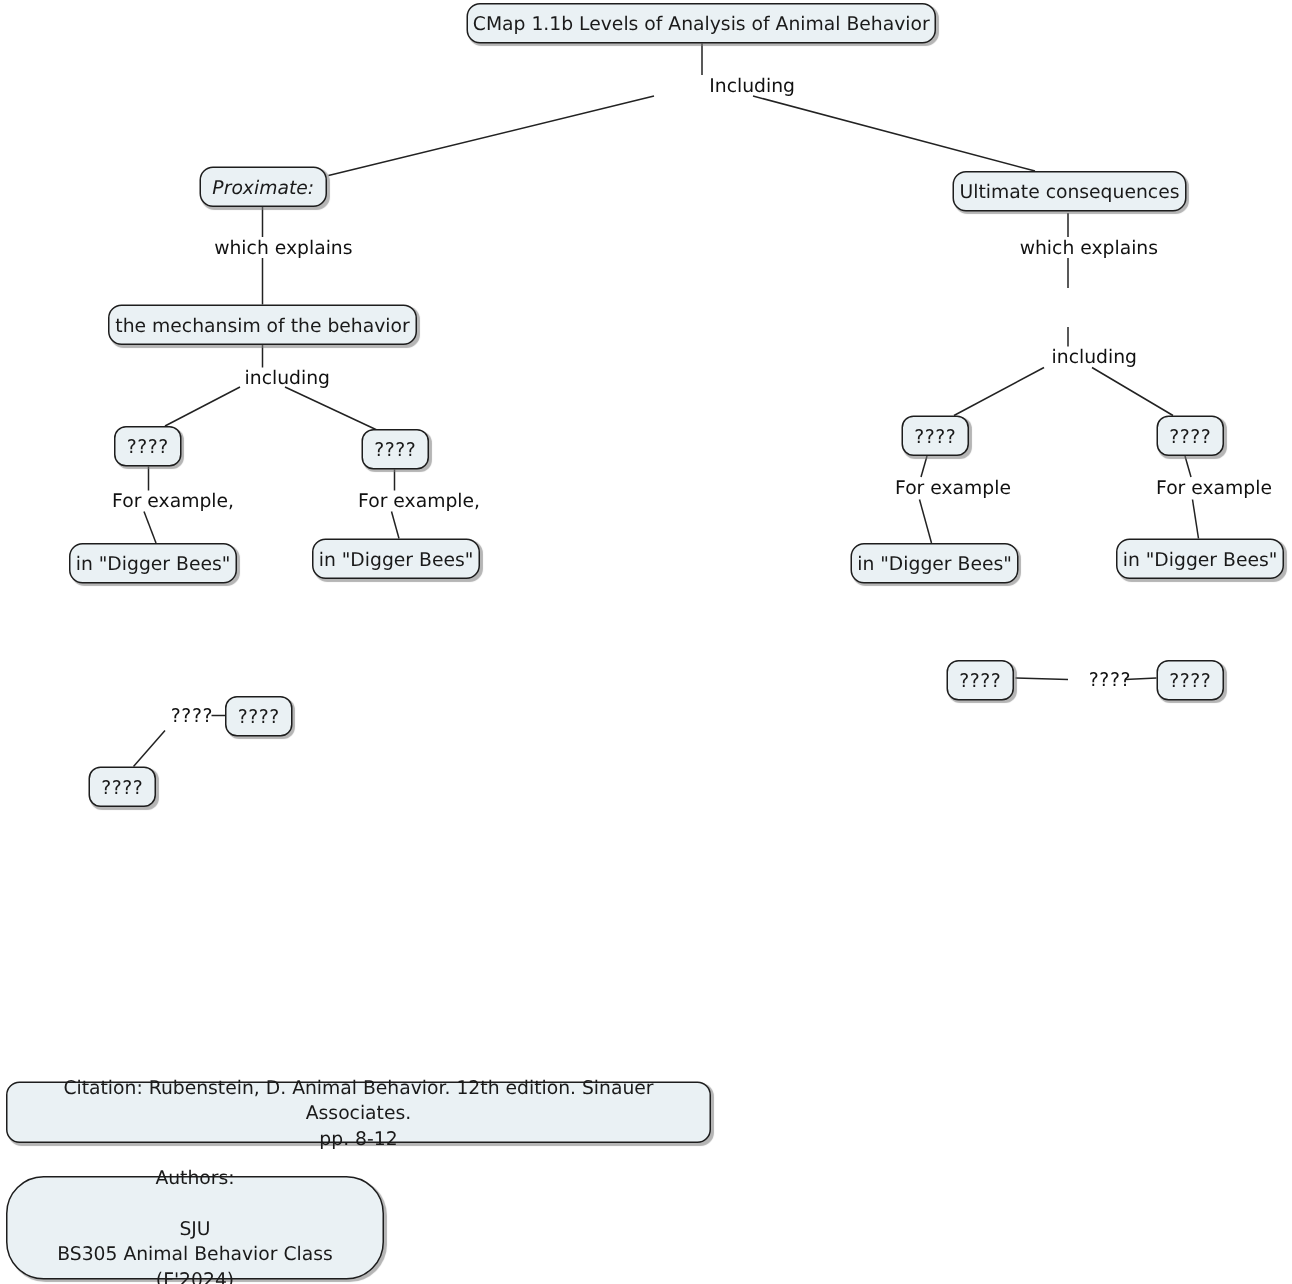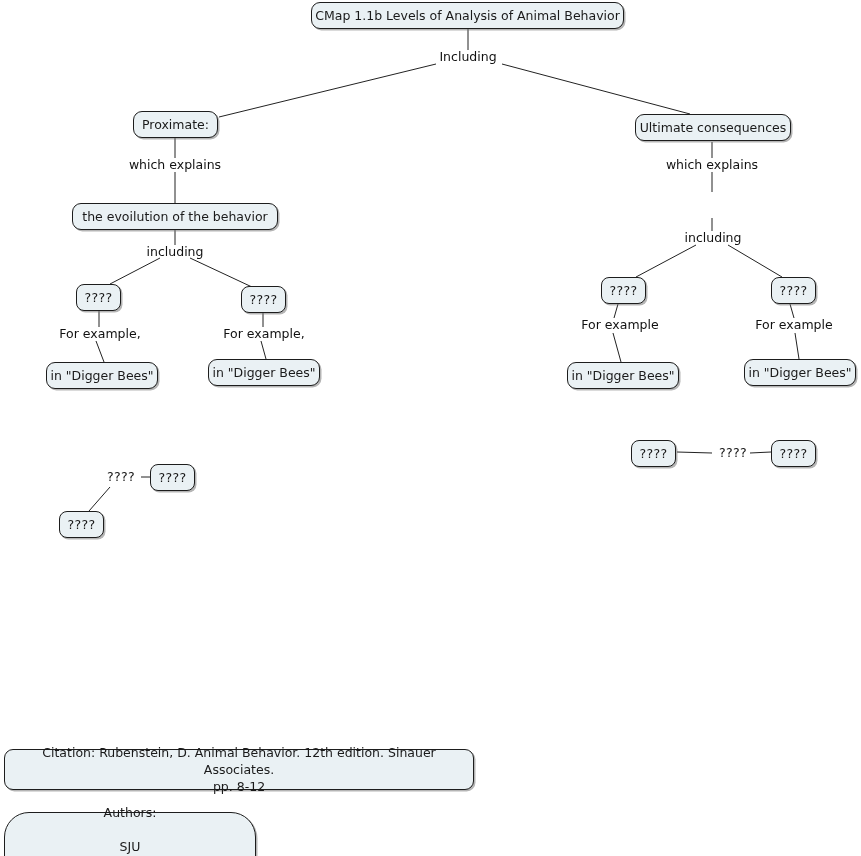--- a/index.html
+++ b/index.html
@@ -45,29 +45,28 @@
     box-shadow: 1.5px 1.5px 0.5px rgba(120,120,120,0.55);
     white-space: pre;
   }
   .node.small {
     border-radius: 8px;
     letter-spacing: 0.4px;
   }
   .node.block {
     white-space: pre-line;
     line-height: 17px;
-    margin-top: 28px;
   }
   .linklabel {
     position: absolute;
     font-size: 12.5px;
     line-height: 14px;
     color: #111111;
     white-space: pre;
-    text-align: center;
+    text-align: right;
     background: transparent;
   }
 </style>
 </head>
 <body>
 
 <div id="canvas">
 
   <svg id="lines" viewBox="0 0 861 856" xmlns="http://www.w3.org/2000/svg">
     <g stroke="#222222" stroke-width="1" fill="none">
@@ -103,25 +102,25 @@
 
       <line x1="677" y1="452" x2="712" y2="453"></line>
       <line x1="750" y1="453" x2="771" y2="452"></line>
     </g>
   </svg>
 
   <div class="node" style="left:311px; top:2px; width:313px; height:27px;">CMap 1.1b Levels of Analysis of Animal Behavior</div>
 
   <div class="linklabel" style="left:406px; top:50px; width:124px;">Including</div>
 
-  <div class="node" style="left:133px; top:111px; width:85px; height:27px;">Proximate:</div>
+  <div class="node" style="left:133px; top:111px; width:85px; height:27px;font-style:italic;">Proximate:</div>
 
   <div class="linklabel" style="left:115px; top:158px; width:120px;">which explains</div>
 
-  <div class="node" style="left:72px; top:203px; width:206px; height:27px;">the evoilution of the behavior</div>
+  <div class="node" style="left:72px; top:203px; width:206px; height:27px;">the mechansim of the behavior</div>
 
   <div class="linklabel" style="left:130px; top:245px; width:90px;">including</div>
 
   <div class="node small" style="left:76px; top:284px; width:45px; height:27px;">????</div>
 
   <div class="linklabel" style="left:44px; top:327px; width:112px;">For example,</div>
 
   <div class="node" style="left:46px; top:362px; width:112px; height:27px;">in "Digger Bees"</div>
 
   <div class="node small" style="left:241px; top:286px; width:45px; height:27px;">????</div>

